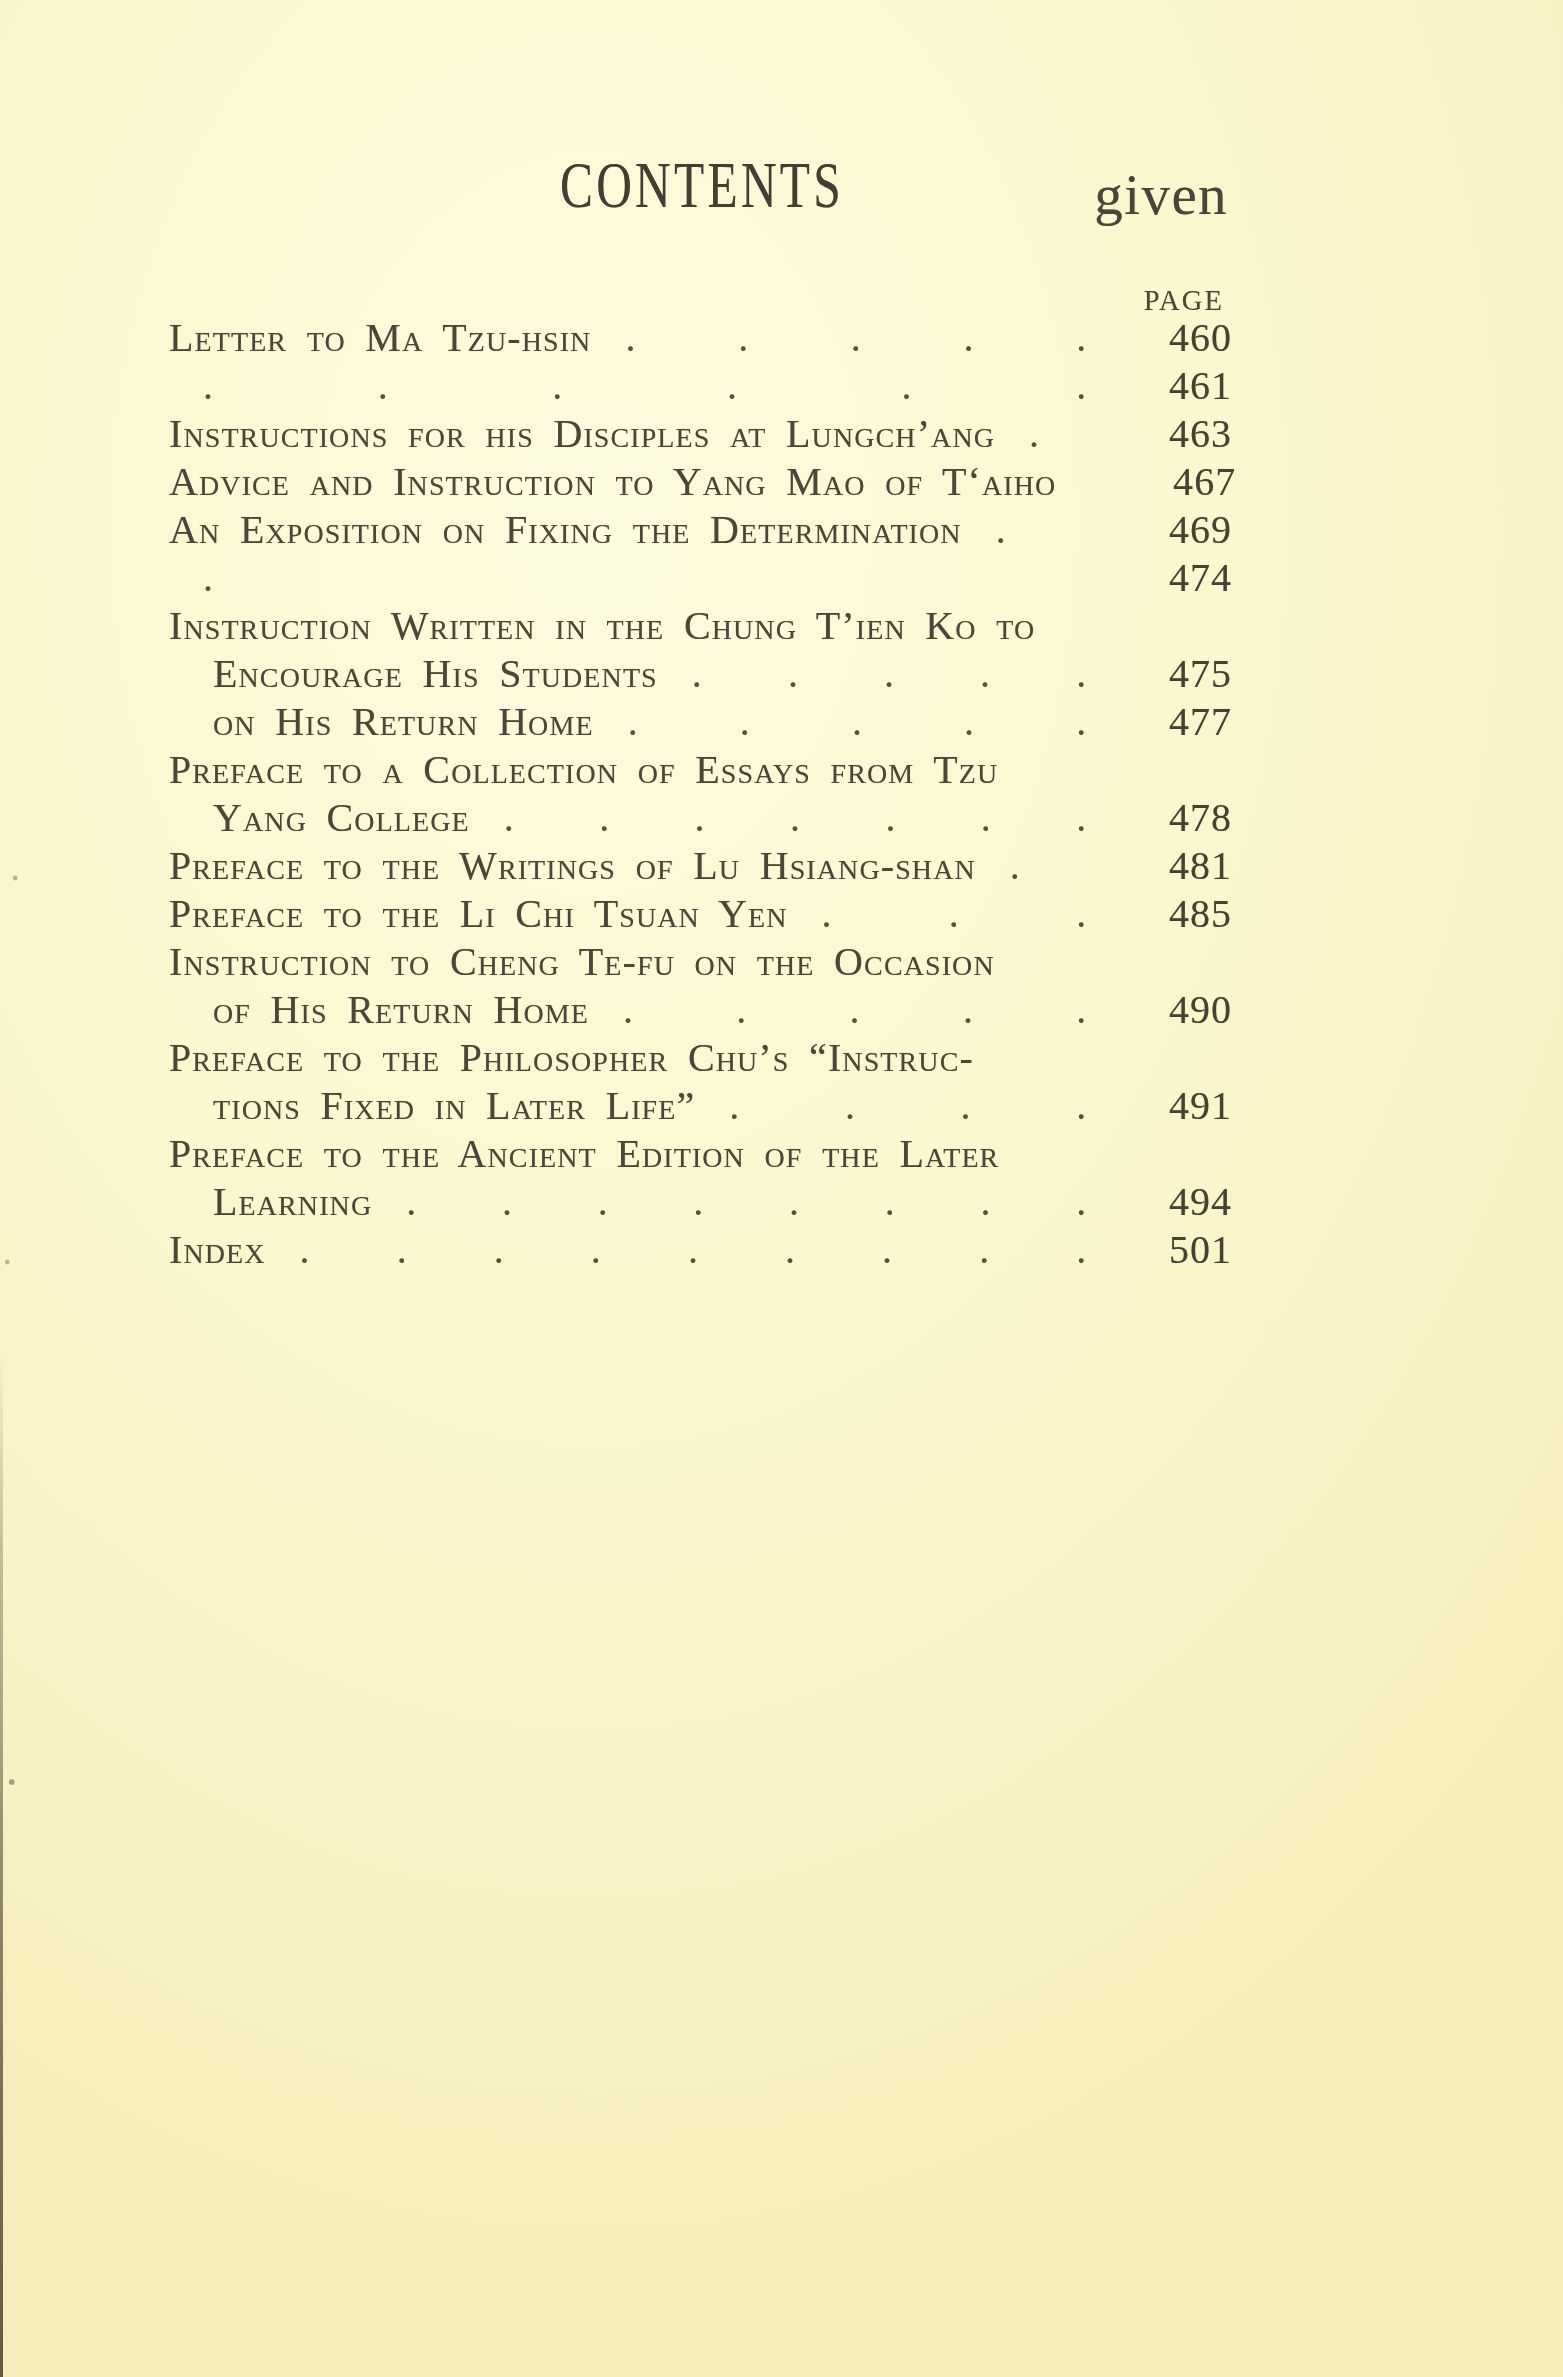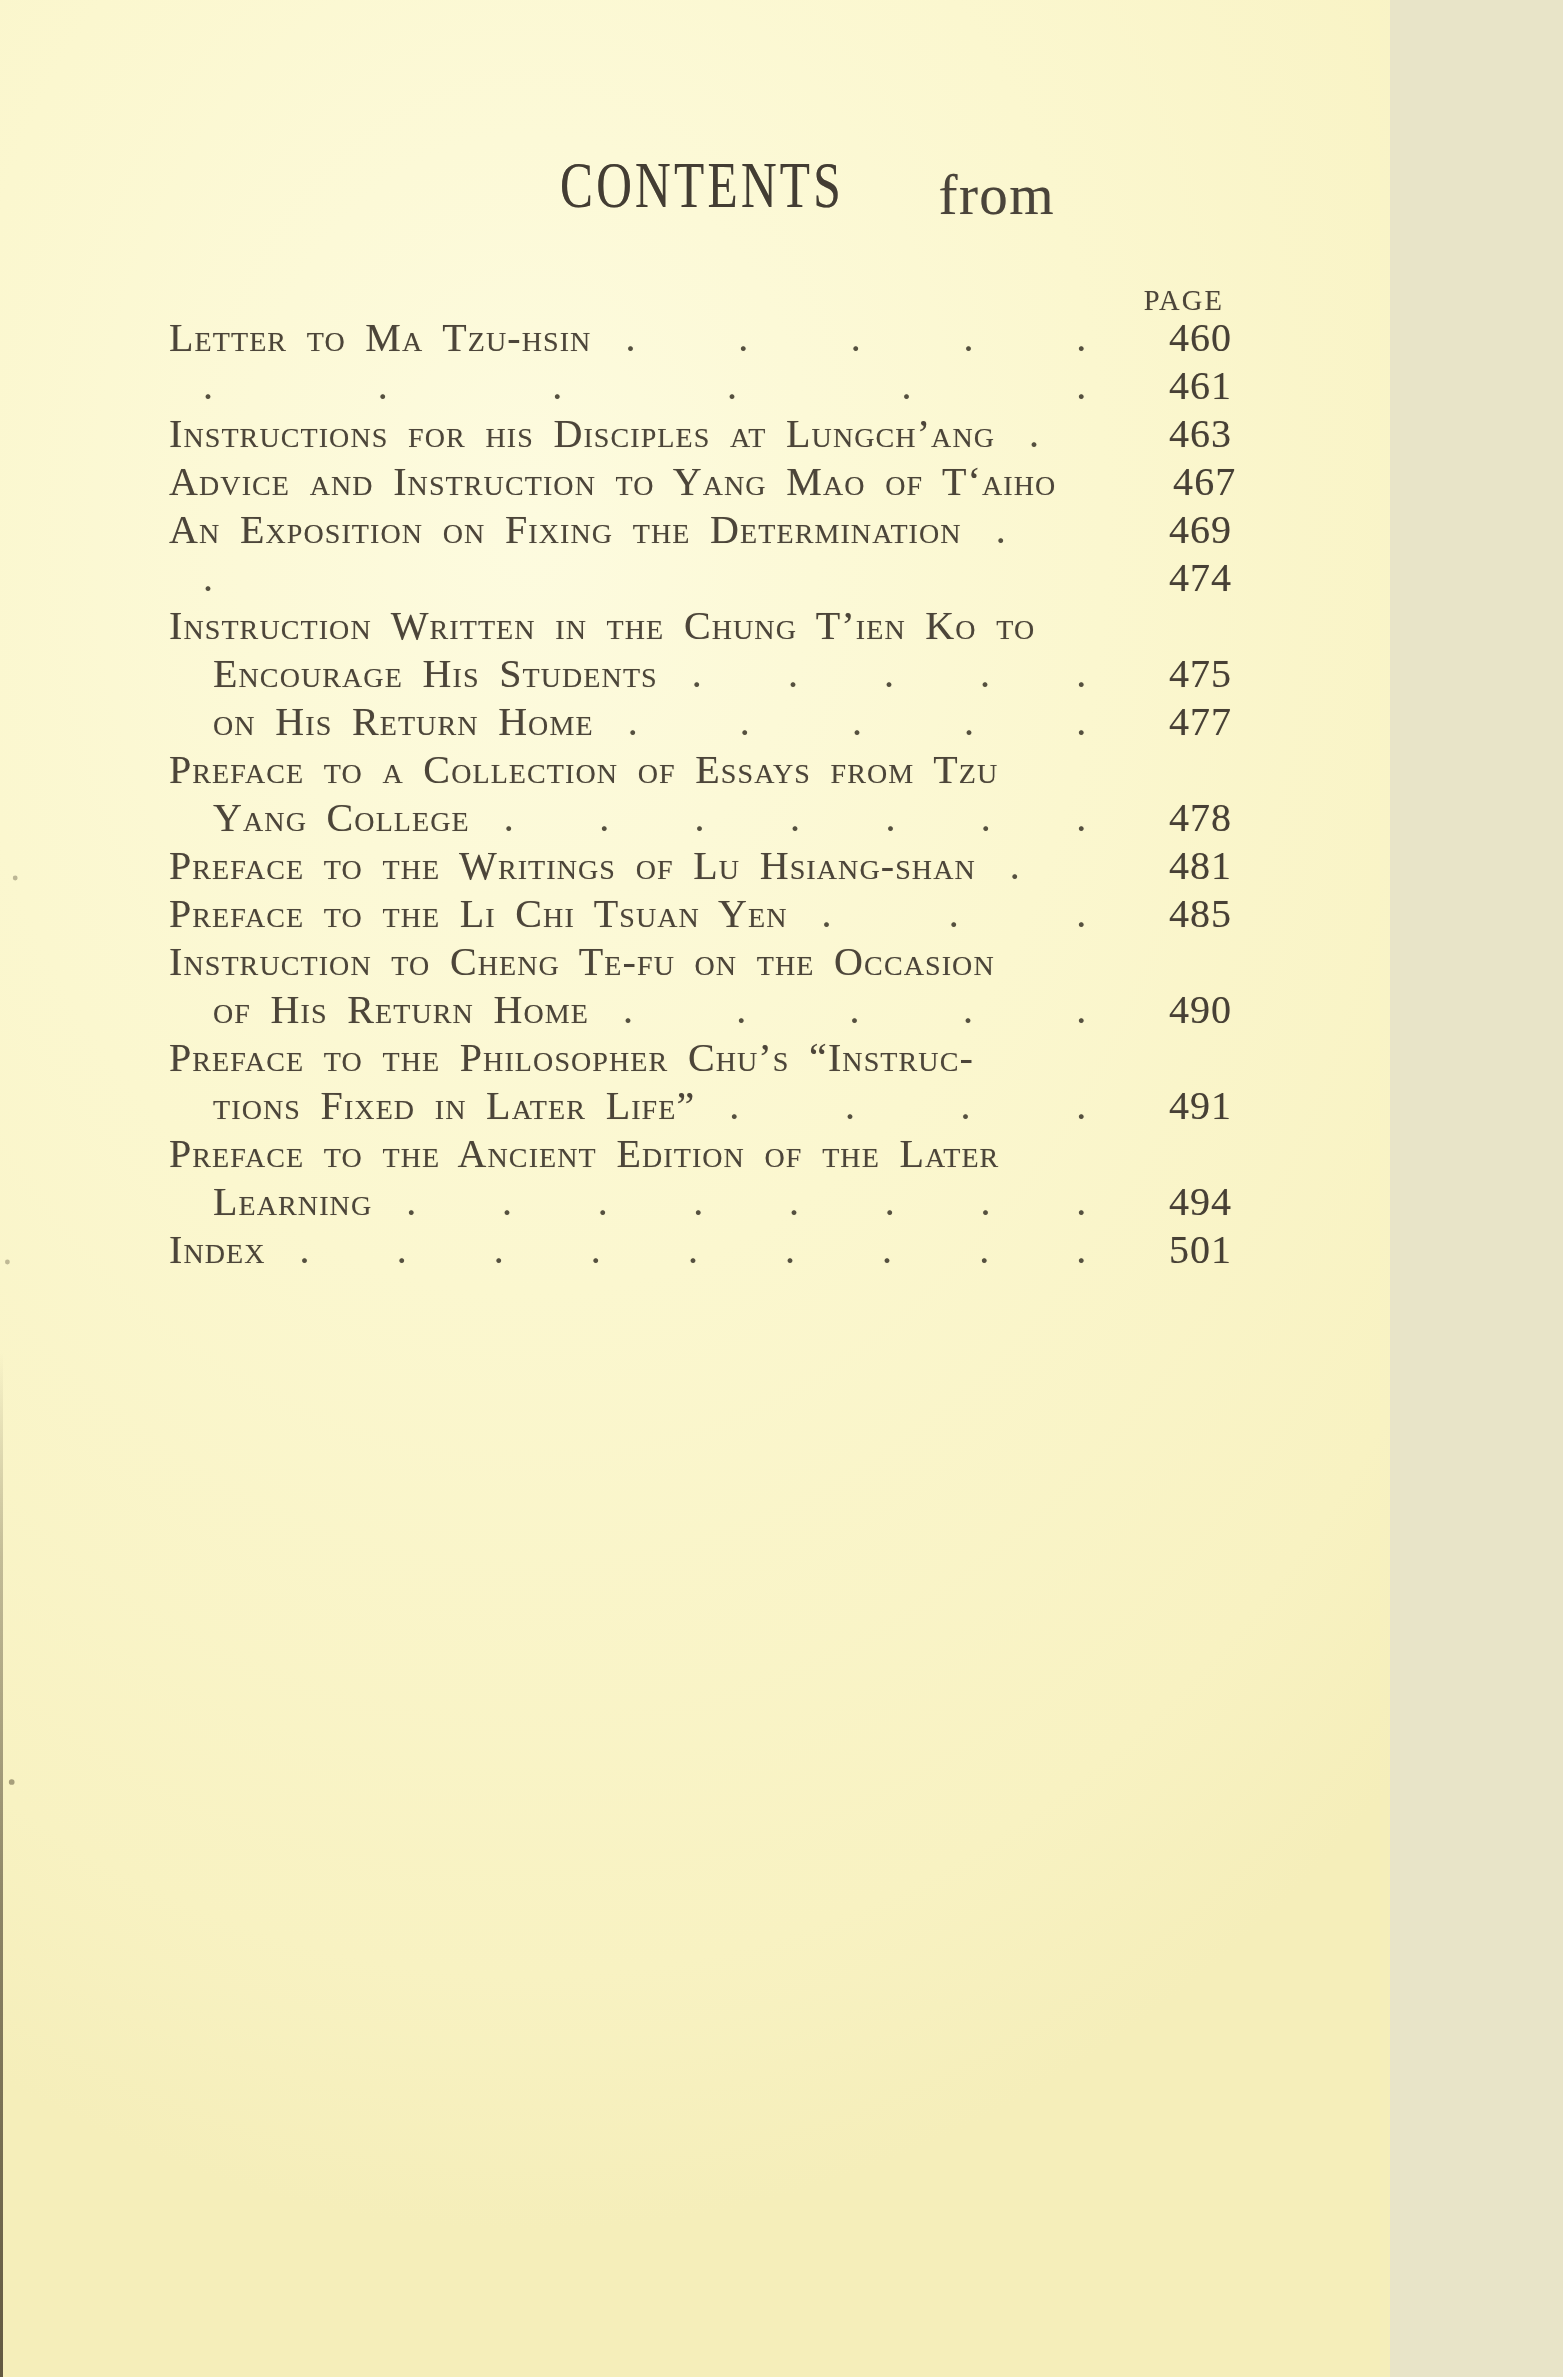--- a/index.html
+++ b/index.html
@@ -1,18 +1,18 @@
 <!DOCTYPE html>
 <html style="font-size:11.4px"><head>
 <meta charset="utf-8">
 <style>
   html,body{margin:0;padding:0;background:#e8e4c8;}
   .page{
     position:relative;
-    width:1390px;height:2377px;
+    width:1563px;height:2377px;
     overflow:hidden;
     background:
       radial-gradient(ellipse 1281px 1708px at 38% 22%, #fdfbdf 0%, #fbf7cf 45%, #f8f2c2 85%, #f5eeba 100%);
     font-family:"Liberation Serif","DejaVu Serif",serif;
     color:#4c4539;
   }
   
   .hdr{position:absolute;top:148px;left:169px;width:1066px;text-align:center;}
   .hdr h1{
     margin:0;font-size:65px;font-weight:normal;letter-spacing:4.3px;
@@ -67,21 +67,21 @@
   }
 </style>
 </head>
 <body>
 
 <div class="page">
 
   <div class="hdr">
     <h1>CONTENTS</h1>
   </div>
-  <div class="folio">from</div>
+  <div class="folio">given</div>
 
   <div class="pagelabel">PAGE</div>
 
   <div class="toc">
 
     <div class="row">
       <span class="t">Letter to Ma Tzu-hsin</span>
       <span class="dots">. . . . .</span>
       <span class="num">460</span>
     </div>

